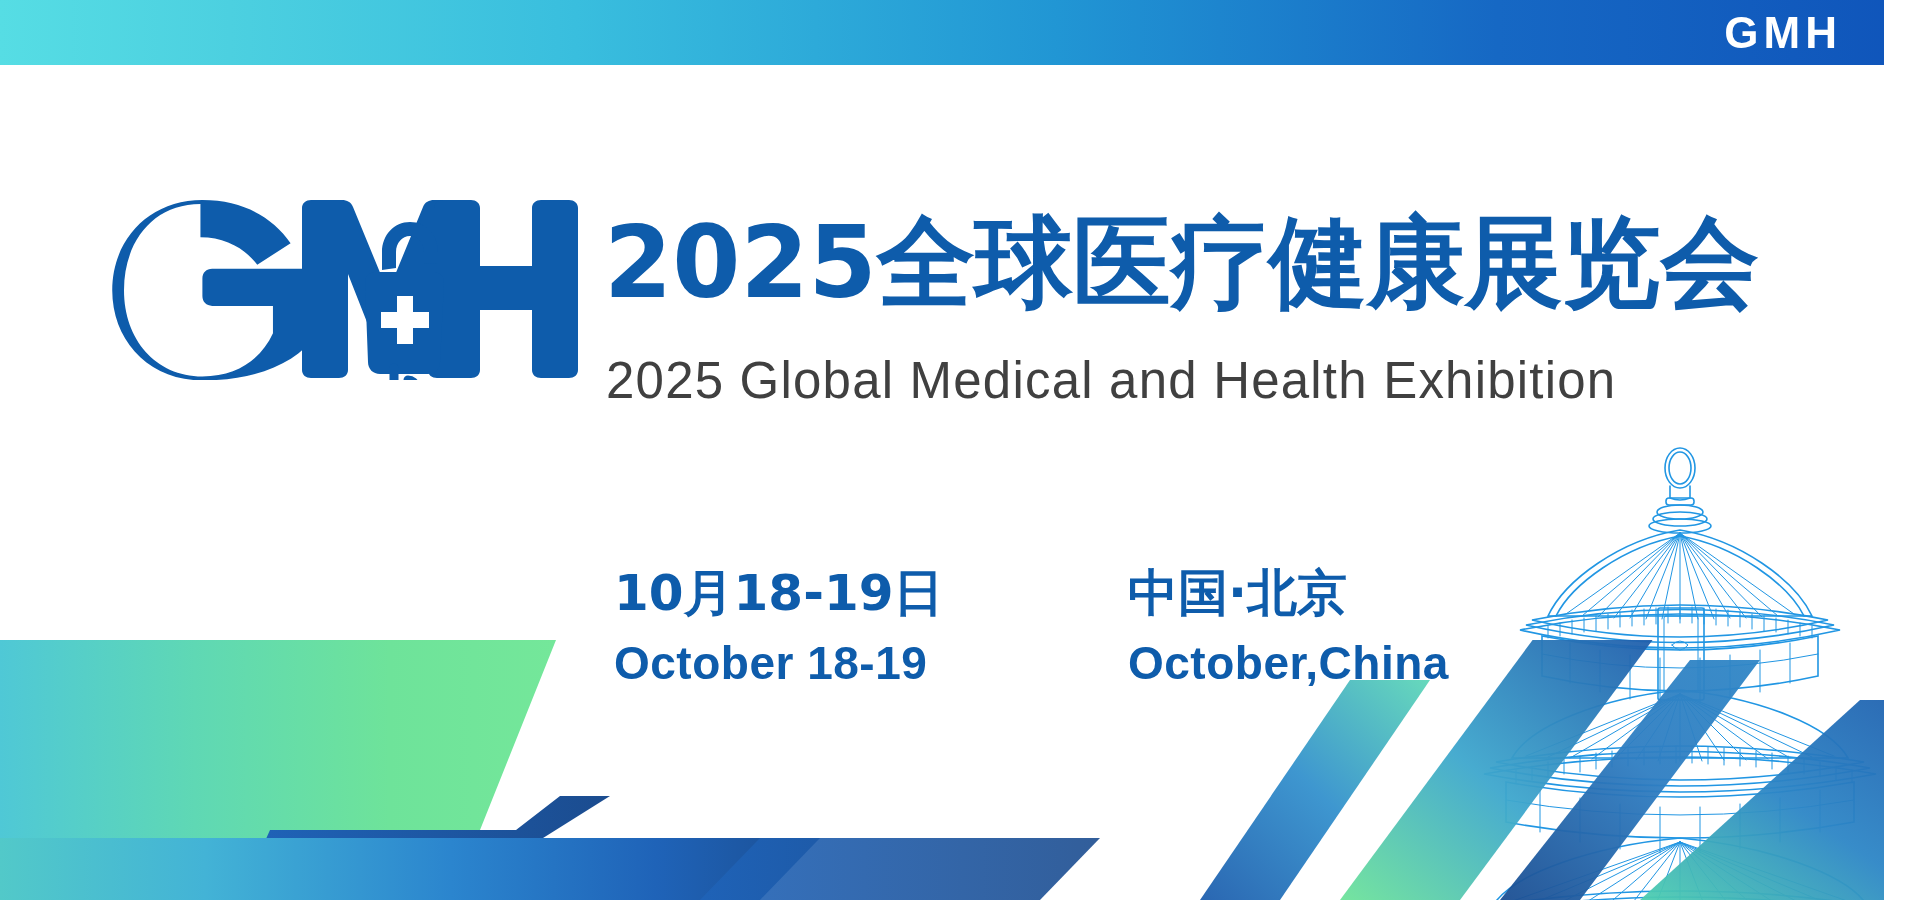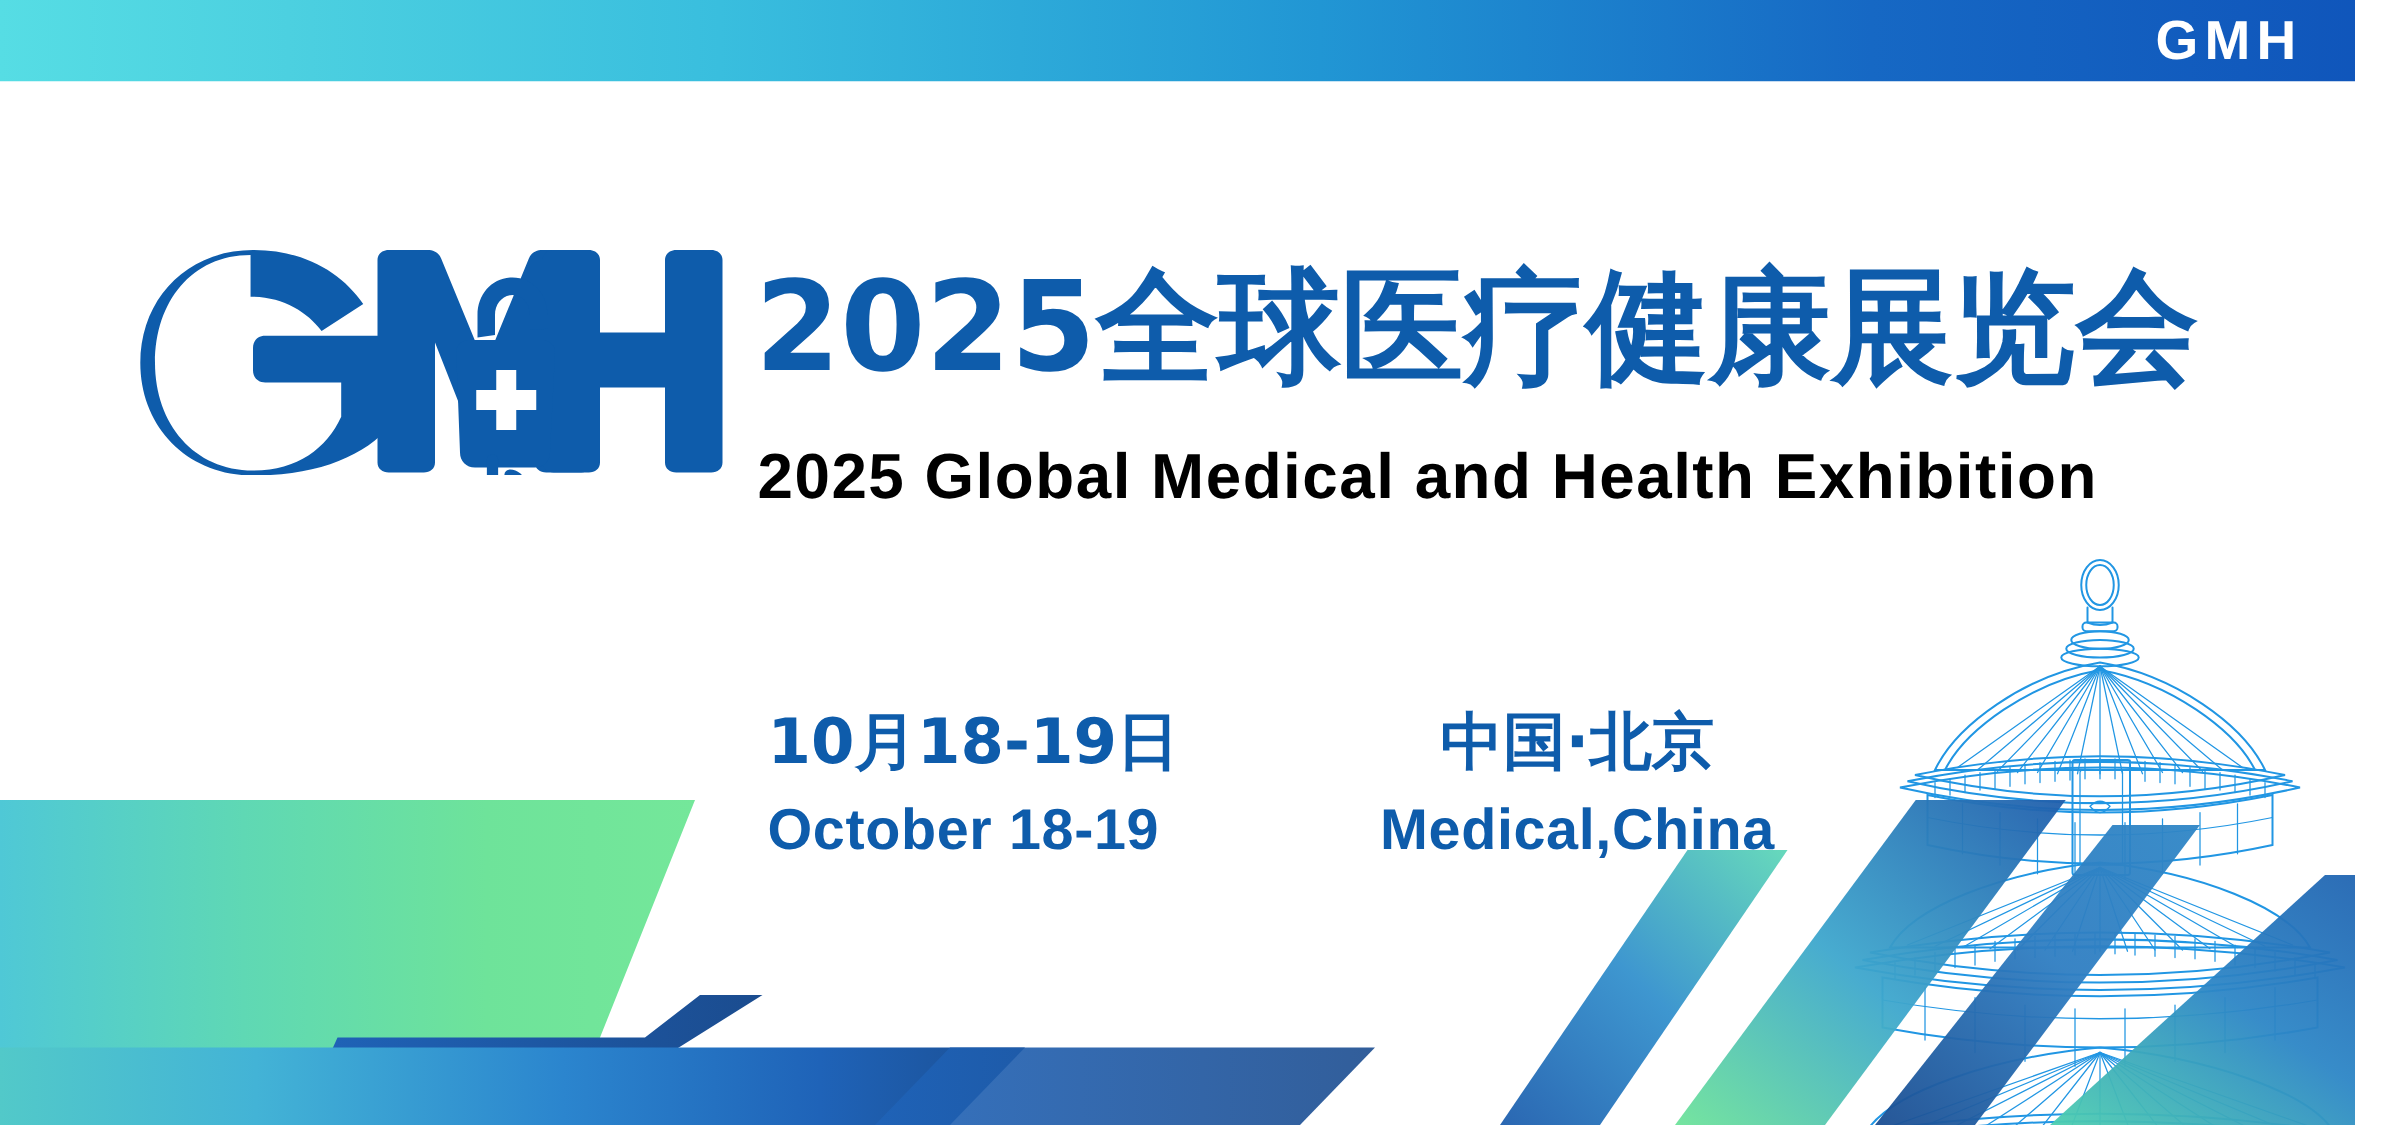--- a/index.html
+++ b/index.html
@@ -66,32 +66,32 @@
     line-height:1;
     white-space:nowrap;
     font-family:"DejaVu Sans","Liberation Sans",sans-serif;
     transform:scaleY(1.02);
     transform-origin:left top;
   }
   #title-en{
     position:absolute;
     left:606px;
     top:355px;
-    color:#000000;
+    color:#404040;
     font-size:51px;
-    font-weight:bold;
+    font-weight:normal;
     letter-spacing:1.2px;
     line-height:1;
     white-space:nowrap;
   }
 
   
   .info-col{ position:absolute; }
   #date-col{ left:614px; top:530px; }
-  #place-col{ left:1104px; top:530px;text-align:center; }
+  #place-col{ left:1128px; top:530px; }
 
   .info-cn{
     color:#0e5cab;
     font-size:50px;
     font-weight:bold;
     line-height:1;
     white-space:nowrap;
     font-family:"DejaVu Sans","Liberation Sans",sans-serif;
     margin-top:38px;
   }
@@ -283,21 +283,21 @@
   <div id="title-cn">2025全球医疗健康展览会</div>
   <div id="title-en">2025 Global Medical and Health Exhibition</div>
 
   <div class="info-col" id="date-col">
     <div class="info-cn">10月18-19日</div>
     <div class="info-en">October 18-19</div>
   </div>
 
   <div class="info-col" id="place-col">
     <div class="info-cn">中国·北京</div>
-    <div class="info-en">Medical,China</div>
+    <div class="info-en">October,China</div>
   </div>
 
   <svg id="bottom-deco" viewBox="0 0 1920 260" preserveAspectRatio="none">
     <defs>
       <linearGradient id="gradGreen" x1="0" y1="0" x2="1" y2="0">
         <stop offset="0%" stop-color="#4fc8d6"></stop>
         <stop offset="35%" stop-color="#5fd8b4"></stop>
         <stop offset="70%" stop-color="#6ee39a"></stop>
         <stop offset="100%" stop-color="#74e79a"></stop>
       </linearGradient>

